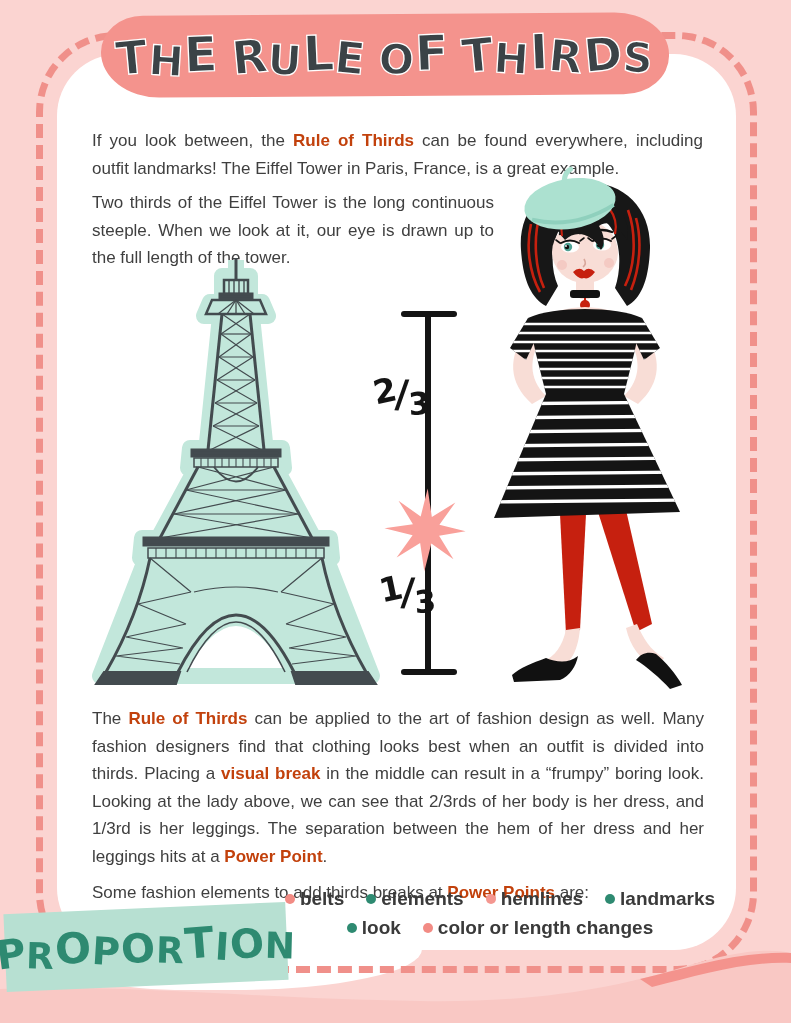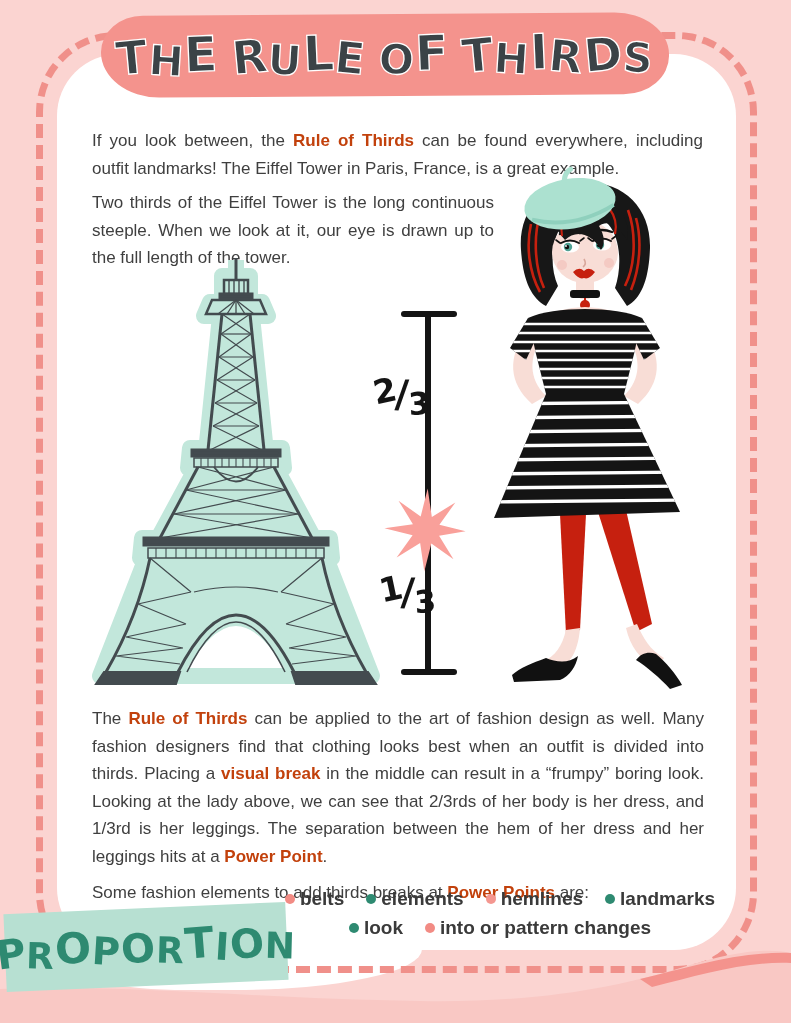--- a/index.html
+++ b/index.html
@@ -345,21 +345,21 @@
         <span>landmarks</span>
       </span>
     </div>
     <div class="list-row">
       <span class="list-item">
         <span class="dot" style="background: rgb(46, 138, 113);"></span>
         <span>look</span>
       </span>
       <span class="list-item">
         <span class="dot" style="background: rgb(242, 139, 132);"></span>
-        <span>into or pattern changes</span>
+        <span>color or length changes</span>
       </span>
     </div>
   </div>
 
 <svg class="wave" viewBox="0 0 791 80">
   <path d="M0,46 C120,40 260,56 420,58 C540,60 620,44 690,22 C730,10 765,4 791,10 L791,80 L0,80 Z" fill="#f9c8c4"></path>
   <path d="M640,36 C690,24 740,8 791,10 L791,20 C745,18 700,32 652,44 Z" fill="#f4938d"></path>
 </svg>
 
 <div class="proportion-box">

